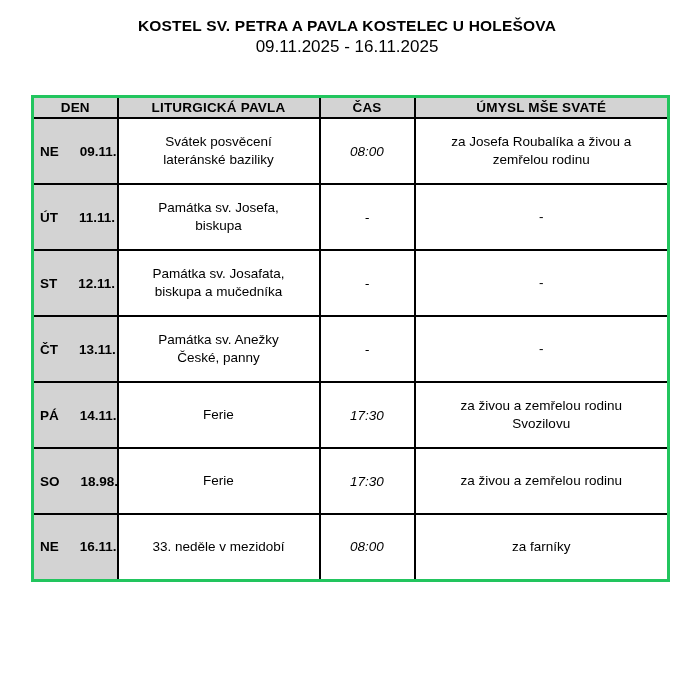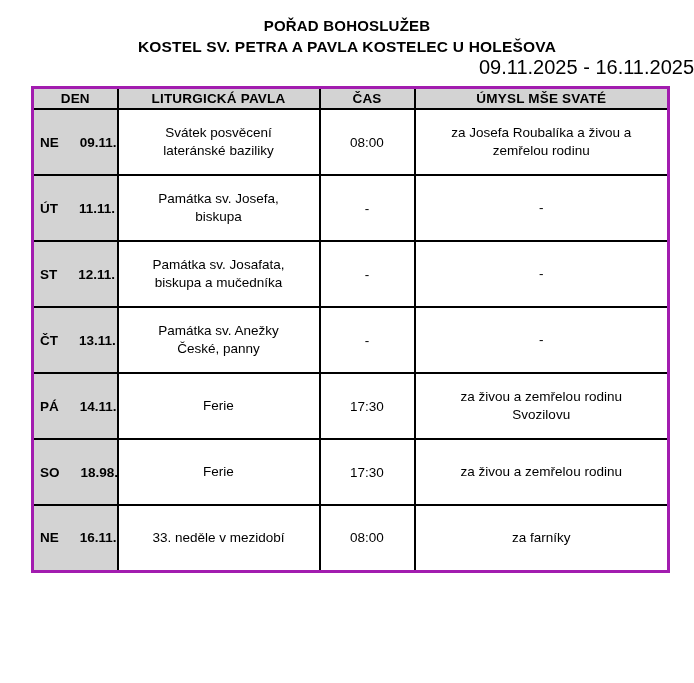--- a/index.html
+++ b/index.html
@@ -27,30 +27,29 @@
     font-size: 15px;
     font-weight: bold;
     letter-spacing: 0.2px;
   }
   .doc-subtitle {
     font-size: 15.5px;
     font-weight: bold;
     letter-spacing: 0.2px;
   }
   .doc-daterange {
-    font-size: 20px;
+    font-size: 17px;
     font-weight: normal;
-    text-align: right;
   }
   table.schedule {
-    margin: 8px 0 0 31px;
+    margin: 38px 0 0 31px;
     width: 636px;
     border-collapse: collapse;
     table-layout: fixed;
-    border: 3px solid #a21caf;
+    border: 3px solid #22c55e;
   }
   table.schedule th,
   table.schedule td {
     border: 2px solid #000000;
     padding: 2px 6px;
     text-align: center;
     vertical-align: middle;
     font-size: 13.5px;
     overflow: hidden;
   }
@@ -76,28 +75,28 @@
     align-items: baseline;
     gap: 21px;
   }
   td.celebration-cell,
   td.intention-cell {
     white-space: pre-line;
     line-height: 1.35;
   }
   td.time-cell {
     font-weight: normal;
+    font-style: italic;
   }
 </style>
 </head>
 <body>
 
 <div class="page">
   <div class="doc-header">
-    <div class="doc-title">POŘAD BOHOSLUŽEB</div>
     <div class="doc-subtitle">KOSTEL SV. PETRA A PAVLA KOSTELEC U HOLEŠOVA</div>
     <div class="doc-daterange">09.11.2025 - 16.11.2025</div>
   </div>
 
   <table class="schedule">
     <colgroup>
       <col style="width:85px">
       <col style="width:202px">
       <col style="width:95px">
       <col style="width:254px">

